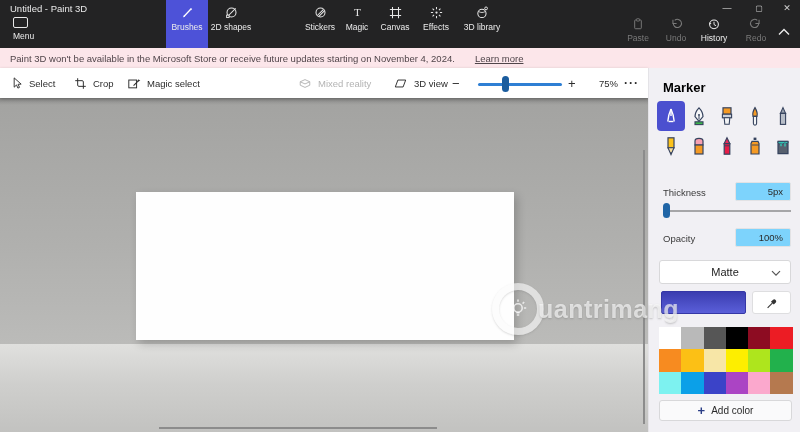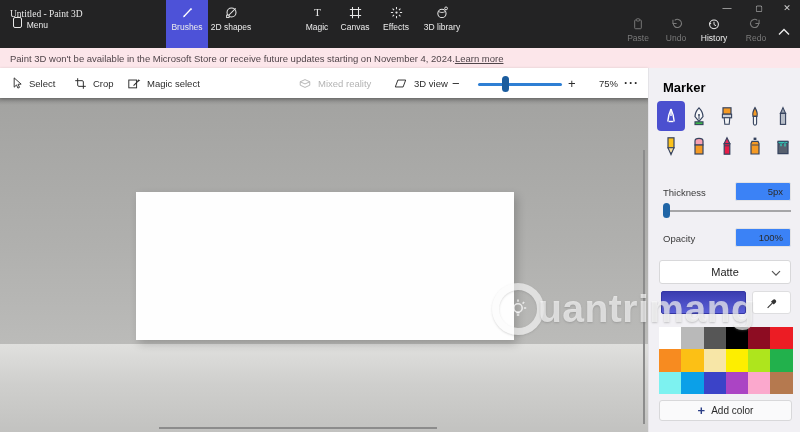--- a/index.html
+++ b/index.html
@@ -1,38 +1,38 @@
 <!DOCTYPE html>
 <html><head>
 <meta charset="utf-8">
 <style>
   * { margin:0; padding:0; box-sizing:border-box; }
   html,body { width:800px; height:432px; overflow:hidden; }
   body { font-family:"Liberation Sans", sans-serif; position:relative; background:#fff; }
 
   
   .header { position:absolute; left:0; top:0; width:800px; height:48px; background:#232324; }
-  .win-title { position:absolute; left:10px; top:9px; font-size:9.5px; color:#e9e9e9;font-family:Liberation Serif, serif; }
+  .win-title { position:absolute; left:10px; top:3px; font-size:9.5px; color:#e9e9e9; }
   .win-btn { position:absolute; top:0; width:26px; height:16px; display:flex; align-items:center; justify-content:center; color:#cfcfcf; font-size:9px; cursor:default; }
-  .menu-group { position:absolute; left:8px; top:17px; width:40px; height:28px; display:flex; flex-direction:row; align-items:flex-start; }
+  .menu-group { position:absolute; left:8px; top:17px; width:40px; height:28px; display:flex; flex-direction:column; align-items:flex-start; }
   .menu-ico { width:15px; height:11px; border:1.3px solid #e8e8e8; border-radius:2px; margin-left:5px; }
   .hlabel { font-size:8.5px; color:#ececec; margin-top:3px; white-space:nowrap; }
   .tabs { position:absolute; left:166px; top:0; height:48px; display:flex; }
   .tab { height:48px; padding-top:4px; display:flex; flex-direction:column; align-items:center; justify-content:flex-start; cursor:pointer; }
   .tab svg { margin-top:1px; }
   .tab .hlabel { margin-top:2px; }
   .tab.selected { background:#4d52d8; }
   .act { position:absolute; top:17px; width:38px; height:28px; display:flex; flex-direction:column; align-items:center; }
   .act .hlabel { margin-top:2px; }
   .act.disabled .hlabel { color:#7a7a7a; }
   .chev-up { position:absolute; left:776px; top:24px; width:18px; height:14px; }
 
   
   .notice { position:absolute; left:0; top:48px; width:800px; height:20px; background:#fce6ea; display:flex; align-items:center; padding-left:10px; font-size:9.5px; color:#50454a; }
-  .notice a { color:#50454a; text-decoration:underline; margin-left:0; cursor:pointer; }
+  .notice a { color:#50454a; text-decoration:underline; margin-left:20px; cursor:pointer; }
 
   
   .viewbar { position:absolute; left:0; top:68px; width:648px; height:30px; background:#ffffff; box-shadow:0 1px 3px rgba(0,0,0,0.25); z-index:5; }
   .vitem { position:absolute; top:0; height:30px; display:flex; align-items:center; font-size:9.5px; color:#2c2c2c; cursor:pointer; }
   .vitem .lab { margin-left:6px; white-space:nowrap; }
   .vitem.disabled { color:#b3b3b3; cursor:default; }
   .zoom-track { position:absolute; left:478px; top:83px; width:84px; height:2.5px; background:#2e7fd4; border-radius:2px; z-index:6; }
   .zoom-thumb { position:absolute; left:502px; top:76px; width:7px; height:16px; background:#1a5c9e; border-radius:3.5px; z-index:7; cursor:pointer; }
 
   
@@ -40,30 +40,30 @@
   .wall { position:absolute; left:0; top:0; width:648px; height:246px; background:linear-gradient(180deg,#a3a3a1 0%, #b0b0ae 60%, #bbbbb9 100%); }
   .floor { position:absolute; left:0; top:246px; width:648px; height:88px; background:linear-gradient(180deg,#e0e0de 0%, #cfcfcd 45%, #c2c2c0 100%); }
   .topshadow { position:absolute; left:0; top:0; width:648px; height:7px; background:linear-gradient(180deg, rgba(0,0,0,0.18), rgba(0,0,0,0)); }
   .canvas-white { position:absolute; left:136px; top:94px; width:378px; height:148px; background:#fefefe; box-shadow:3px 4px 9px rgba(0,0,0,0.20); }
   .hscroll { position:absolute; left:159px; top:329px; width:278px; height:2px; background:#8c8c8c; cursor:pointer; }
   .vscroll { position:absolute; left:643px; top:52px; width:2px; height:274px; background:#8c8c8c; cursor:pointer; }
 
   
   .watermark { position:absolute; left:492px; top:283px; display:flex; align-items:center; z-index:30; pointer-events:none; }
   .wm-ring { width:52px; height:52px; border:7px solid rgba(250,250,250,0.62); border-radius:50%; display:flex; align-items:center; justify-content:center; box-shadow:0 1px 2px rgba(110,110,110,0.25), inset 0 1px 2px rgba(110,110,110,0.25); }
-  .wm-text { font-size:39px; font-weight:bold; letter-spacing:0.5px; color:rgba(252,252,252,0.66); margin-left:-6px; text-shadow:0 1px 2px rgba(105,105,105,0.35); white-space:nowrap; }
+  .wm-text { font-size:25px; font-weight:bold; letter-spacing:0.5px; color:rgba(252,252,252,0.66); margin-left:-6px; text-shadow:0 1px 2px rgba(105,105,105,0.35); white-space:nowrap; }
 
   
   .panel { position:absolute; left:648px; top:68px; width:152px; height:364px; background:#f1f0f4; border-left:1px solid #e4e3e7; z-index:10; }
   .panel-title { position:absolute; left:14px; top:12px; font-size:13px; font-weight:bold; color:#000000; }
   .brush-grid { position:absolute; left:8px; top:33px; width:140px; display:flex; flex-wrap:wrap; }
   .bcell { width:28px; height:30px; display:flex; align-items:center; justify-content:center; cursor:pointer; border-radius:4px; }
   .bcell.selected { background:#4b50cf; }
   .prow-label { position:absolute; font-size:9.5px; color:#3a3a3a; }
-  .pinput { position:absolute; width:56px; height:19px; background:#3b82f6; border:1px solid #e2e2e4; border-radius:2px; font-size:9.5px; color:#2b2b2b; display:flex; align-items:center; justify-content:flex-end; padding-right:7px; cursor:text; }
+  .pinput { position:absolute; width:56px; height:19px; background:#7dd3fc; border:1px solid #e2e2e4; border-radius:2px; font-size:9.5px; color:#2b2b2b; display:flex; align-items:center; justify-content:flex-end; padding-right:7px; cursor:text; }
   .thick-track { position:absolute; left:14px; top:142px; width:128px; height:1.5px; background:#a6a6a8; }
   .thick-thumb { position:absolute; left:14px; top:135px; width:7px; height:15px; background:#2065a6; border-radius:3.5px; cursor:pointer; }
   .dropdown { position:absolute; left:10px; top:192px; width:132px; height:24px; background:#fff; border:1px solid #d8d8da; border-radius:3px; display:flex; align-items:center; justify-content:center; font-size:11px; color:#222; cursor:pointer; }
   .dropdown svg { position:absolute; right:9px; top:9px; }
   .cur-swatch { position:absolute; left:12px; top:223px; width:85px; height:23px; border-radius:2px; border:1px solid #3537a6; cursor:pointer; }
   .dropper-btn { position:absolute; left:103px; top:223px; width:39px; height:23px; background:#fff; border:1px solid #dedee0; border-radius:3px; display:flex; align-items:center; justify-content:center; cursor:pointer; }
   .palette { position:absolute; left:10px; top:259px; width:134px; display:grid; grid-template-columns:repeat(6,22.3px); grid-auto-rows:22.3px; }
   .pcell { width:22.3px; height:22.3px; cursor:pointer; }
   .addcolor { position:absolute; left:10px; top:332px; width:133px; height:21px; background:#fafafb; border:1px solid #d8d8da; border-radius:3px; display:flex; align-items:center; justify-content:center; cursor:pointer; }
   .addcolor .plus { color:#2c3f87; font-size:13px; font-weight:bold; margin-right:6px; margin-top:-1px; }
@@ -106,20 +106,27 @@
         </svg>
       <div class="hlabel">2D shapes</div>
     </div>
     <div class="tab" style="width:46px;gap:40px;">
       <svg width="15" height="15" viewBox="0 0 16 16">
           <circle cx="8" cy="8.6" r="4.6" stroke="#e8e8e8" stroke-width="1.1" fill="none"></circle>
           <ellipse cx="8" cy="8.6" rx="1.9" ry="4.6" stroke="#e8e8e8" stroke-width="0.9" fill="none"></ellipse>
           <circle cx="8" cy="2.6" r="1.2" fill="#232324" stroke="#e8e8e8" stroke-width="1"></circle>
         </svg>
       <div class="hlabel">3D shapes</div>
+    </div>
+    <div class="tab" style="width:40px;">
+      <svg width="15" height="15" viewBox="0 0 16 16">
+          <circle cx="8" cy="8" r="4.8" stroke="#e8e8e8" stroke-width="1.1" fill="none"></circle>
+          <path d="M4.6 11.2 L11.2 4.6 M6 12.4 L12.4 6" stroke="#e8e8e8" stroke-width="1.1"></path>
+        </svg>
+      <div class="hlabel">Stickers</div>
     </div>
     <div class="tab" style="width:34px;">
       <svg width="15" height="15" viewBox="0 0 16 16">
           <text x="8" y="12" text-anchor="middle" font-family="Liberation Serif, serif" font-size="12" fill="#e8e8e8">T</text>
         </svg>
       <div class="hlabel">Magic</div>
     </div>
     <div class="tab" style="width:42px;">
       <svg width="15" height="15" viewBox="0 0 16 16">
           <g stroke="#e8e8e8" stroke-width="1.1" fill="none">

